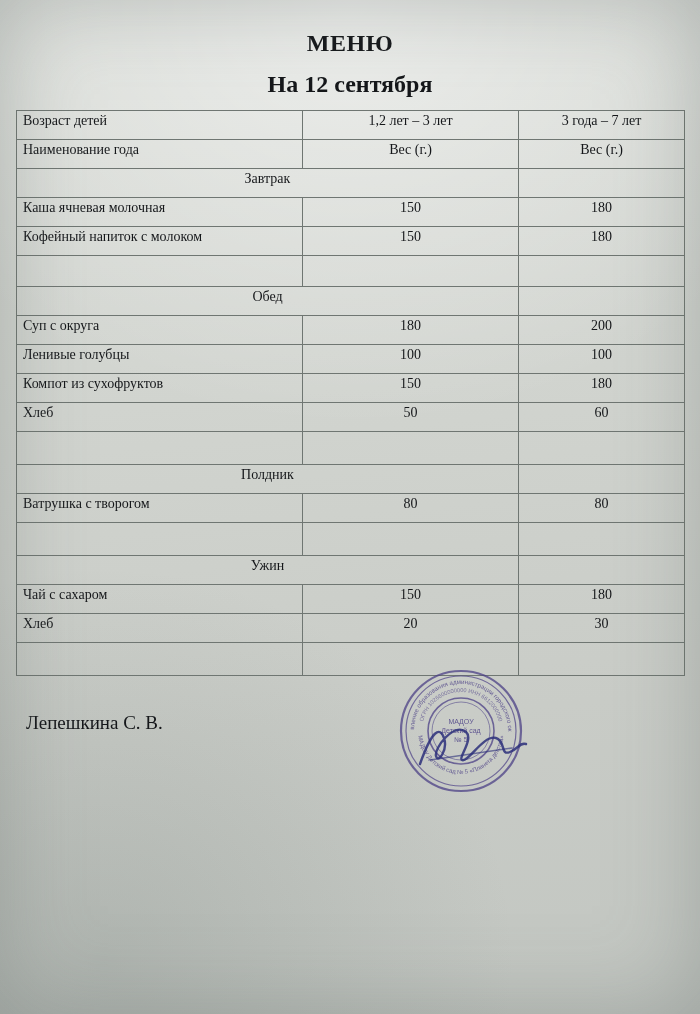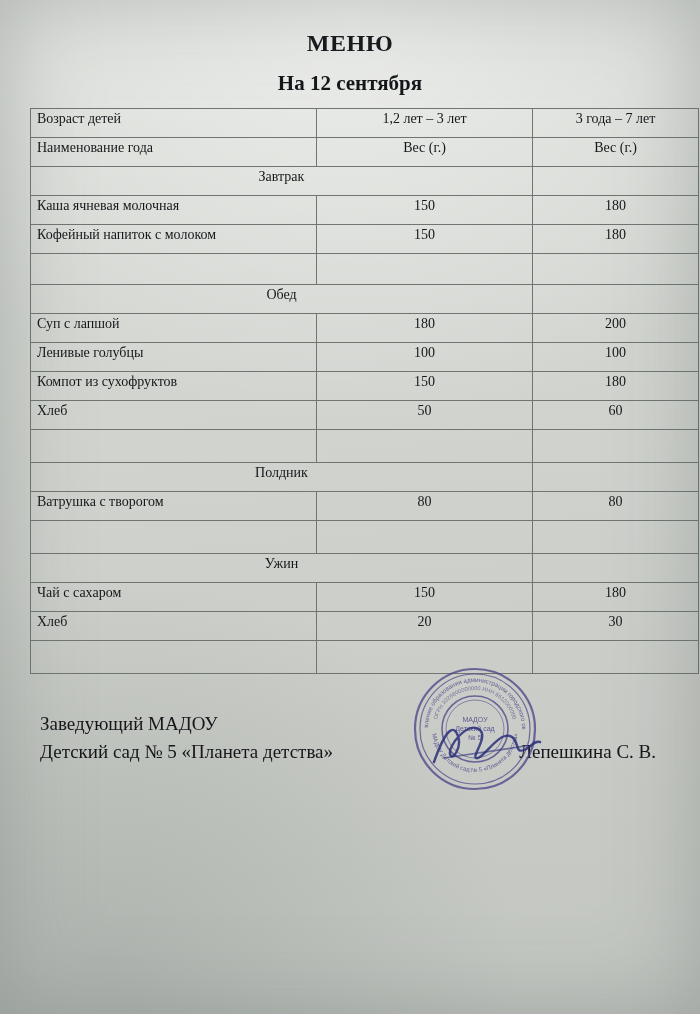--- a/index.html
+++ b/index.html
@@ -25,33 +25,33 @@
       linear-gradient(175deg, #d9dcd7 0%, #d2d5d0 35%, #c9ccc7 70%, #c2c6c1 100%);
   }
   .vignette {
     position: absolute;
     inset: 0;
     box-shadow: inset 0 0 90px rgba(90,98,94,0.35);
     pointer-events: none;
   }
   .content {
     position: relative;
-    padding: 0 30px;
+    padding: 0 16px;
   }
 
   .doc-title {
     text-align: center;
     font-size: 24px;
     font-weight: bold;
     letter-spacing: 0.5px;
     margin-top: 30px;
   }
   .doc-subtitle {
     text-align: center;
-    font-size: 21px;
+    font-size: 24px;
     font-weight: bold;
     margin-top: 14px;
     margin-bottom: 12px;
   }
 
   table.menu {
     width: 668px;
     margin: 0 auto;
     border-collapse: collapse;
     table-layout: fixed;
@@ -170,21 +170,21 @@
         <td></td>
         <td></td>
         <td></td>
       </tr>
 
       <tr>
         <td class="section" colspan="2">Обед</td>
         <td></td>
       </tr>
       <tr>
-        <td class="name">Суп с лапшой</td>
+        <td class="name">Суп с округа</td>
         <td class="num">180</td>
         <td class="num">200</td>
       </tr>
       <tr>
         <td class="name">Ленивые голубцы</td>
         <td class="num">100</td>
         <td class="num">100</td>
       </tr>
       <tr>
         <td class="name">Компот из сухофруктов</td>
@@ -234,24 +234,20 @@
       <tr class="blank-tall">
         <td></td>
         <td></td>
         <td></td>
       </tr>
     </tbody>
   </table>
 
   <div class="footer">
     <div class="footer-row">
-      <div class="footer-left">
-        <div>Заведующий МАДОУ</div>
-        <div>Детский сад № 5 «Планета детства»</div>
-      </div>
       <div class="footer-right">Лепешкина С. В.</div>
     </div>
 
     <div class="stamp">
       <svg viewBox="0 0 126 126" width="126" height="126" aria-hidden="true">
         <defs>
           <path id="arcTop" d="M 16,63 A 47,47 0 0 1 110,63"></path>
           <path id="arcBottom" d="M 20,63 A 43,43 0 0 0 106,63"></path>
           <path id="arcTop2" d="M 24,63 A 39,39 0 0 1 102,63"></path>
         </defs>

